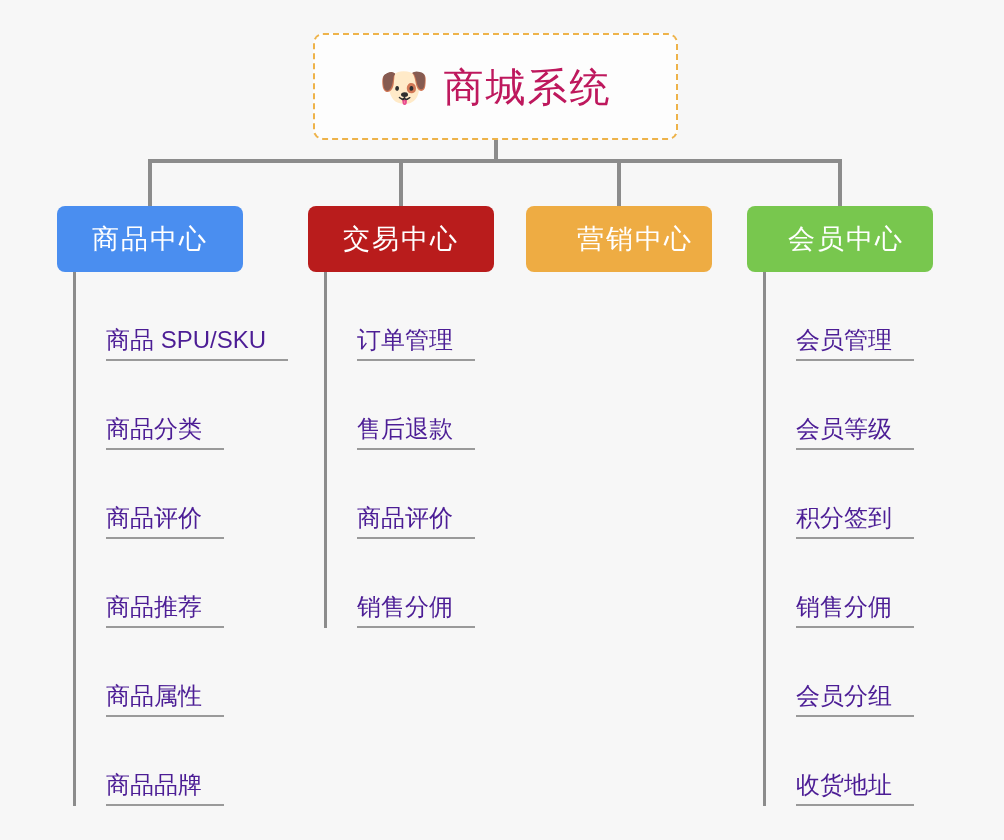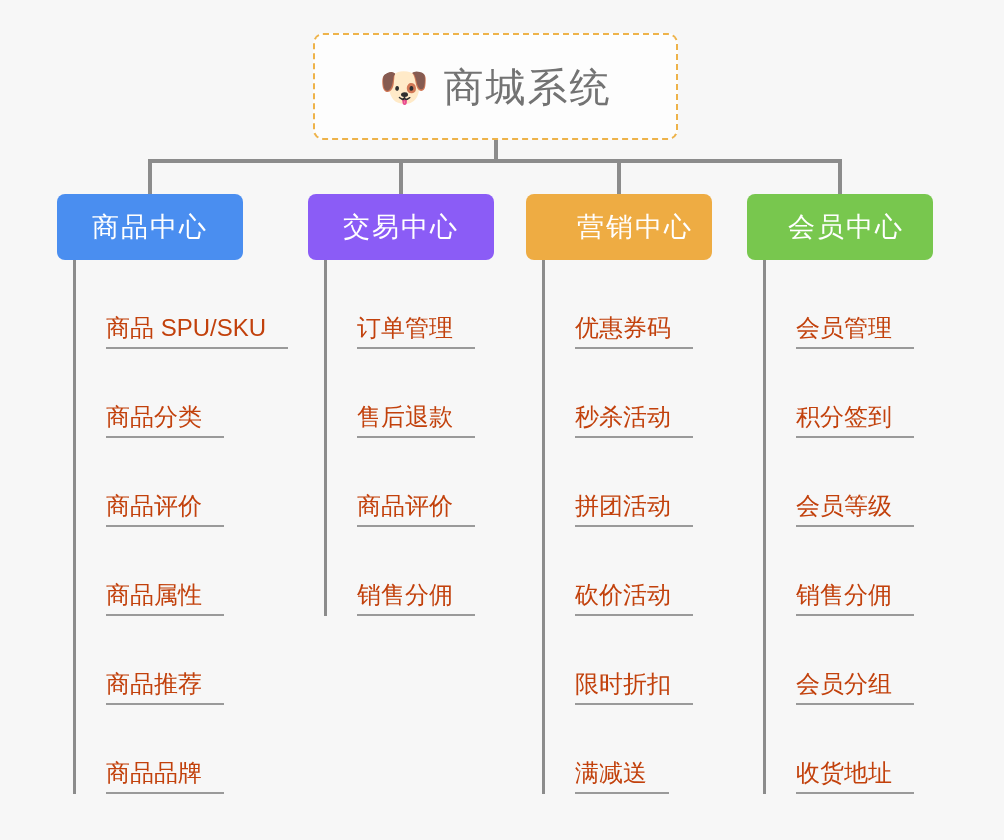--- a/index.html
+++ b/index.html
@@ -36,21 +36,21 @@
     justify-content: center;
     gap: 14px;
   }
   .root-emoji {
     font-size: 40px;
     line-height: 1;
     font-family: "DejaVu Sans", sans-serif;
   }
   .root-title {
     font-size: 40px;
-    color: #737373;
+    color: #be185d;
     letter-spacing: 2px;
     line-height: 1;
     white-space: nowrap;
   }
 
   
   .line {
     position: absolute;
     background: #8c8c8c;
   }
@@ -72,21 +72,21 @@
     height: 48px;
   }
   .drop-1 { left: 148px; }
   .drop-2 { left: 399px; }
   .drop-3 { left: 617px; }
   .drop-4 { left: 838px; }
 
   
   .branch {
     position: absolute;
-    top: 194px;
+    top: 206px;
   }
   .branch-1 { left: 57px;  width: 186px; }
   .branch-2 { left: 308px; width: 186px; }
   .branch-3 { left: 526px; width: 186px; }
   .branch-4 { left: 747px; width: 186px; }
 
   .branch-header {
     height: 66px;
     border-radius: 8px;
     display: flex;
@@ -108,21 +108,21 @@
   }
   .leaf-item {
     height: 89px;
     box-sizing: border-box;
     display: flex;
     align-items: flex-end;
     padding-left: 30px;
   }
   .leaf-label {
     font-size: 24px;
-    color: #c2410c;
+    color: #4c1d95;
     line-height: 1.1;
     padding: 0 22px 6px 0;
     border-bottom: 2px solid #9a9a9a;
     white-space: nowrap;
   }
 </style>
 </head>
 <body>
 
 <div id="chart">
@@ -145,86 +145,66 @@
       <div class="leaf-item">
           <span class="leaf-label">商品 SPU/SKU</span>
         </div>
       <div class="leaf-item">
           <span class="leaf-label">商品分类</span>
         </div>
       <div class="leaf-item">
           <span class="leaf-label">商品评价</span>
         </div>
       <div class="leaf-item">
+          <span class="leaf-label">商品推荐</span>
+        </div>
+      <div class="leaf-item">
           <span class="leaf-label">商品属性</span>
         </div>
       <div class="leaf-item">
-          <span class="leaf-label">商品推荐</span>
-        </div>
-      <div class="leaf-item">
           <span class="leaf-label">商品品牌</span>
         </div>
     </div>
   </div>
 
   <div class="branch branch-2">
-    <div class="branch-header" style="background: #8b5cf6;">交易中心</div>
+    <div class="branch-header" style="background: #b91c1c;">交易中心</div>
     <div class="leaf-list">
       <div class="leaf-item">
           <span class="leaf-label">订单管理</span>
         </div>
       <div class="leaf-item">
           <span class="leaf-label">售后退款</span>
         </div>
       <div class="leaf-item">
           <span class="leaf-label">商品评价</span>
         </div>
       <div class="leaf-item">
           <span class="leaf-label">销售分佣</span>
         </div>
     </div>
   </div>
 
   <div class="branch branch-3">
     <div class="branch-header" style="background: rgb(238, 172, 67); padding-left: 32px;">营销中心</div>
-    <div class="leaf-list">
-      <div class="leaf-item">
-          <span class="leaf-label">优惠券码</span>
-        </div>
-      <div class="leaf-item">
-          <span class="leaf-label">秒杀活动</span>
-        </div>
-      <div class="leaf-item">
-          <span class="leaf-label">拼团活动</span>
-        </div>
-      <div class="leaf-item">
-          <span class="leaf-label">砍价活动</span>
-        </div>
-      <div class="leaf-item">
-          <span class="leaf-label">限时折扣</span>
-        </div>
-      <div class="leaf-item">
-          <span class="leaf-label">满减送</span>
-        </div>
-    </div>
   </div>
 
   <div class="branch branch-4">
     <div class="branch-header" style="background: rgb(120, 199, 78); padding-left: 12px;">会员中心</div>
     <div class="leaf-list">
       <div class="leaf-item">
           <span class="leaf-label">会员管理</span>
         </div>
       <div class="leaf-item">
+          <span class="leaf-label">会员等级</span>
+        </div>
+      <div class="leaf-item">
           <span class="leaf-label">积分签到</span>
         </div>
       <div class="leaf-item">
-          <span class="leaf-label">会员等级</span>
-        </div>
-      <div class="leaf-item">
           <span class="leaf-label">销售分佣</span>
         </div>
       <div class="leaf-item">
           <span class="leaf-label">会员分组</span>
         </div>
       <div class="leaf-item">
           <span class="leaf-label">收货地址</span>
         </div>
     </div>
   </div>

